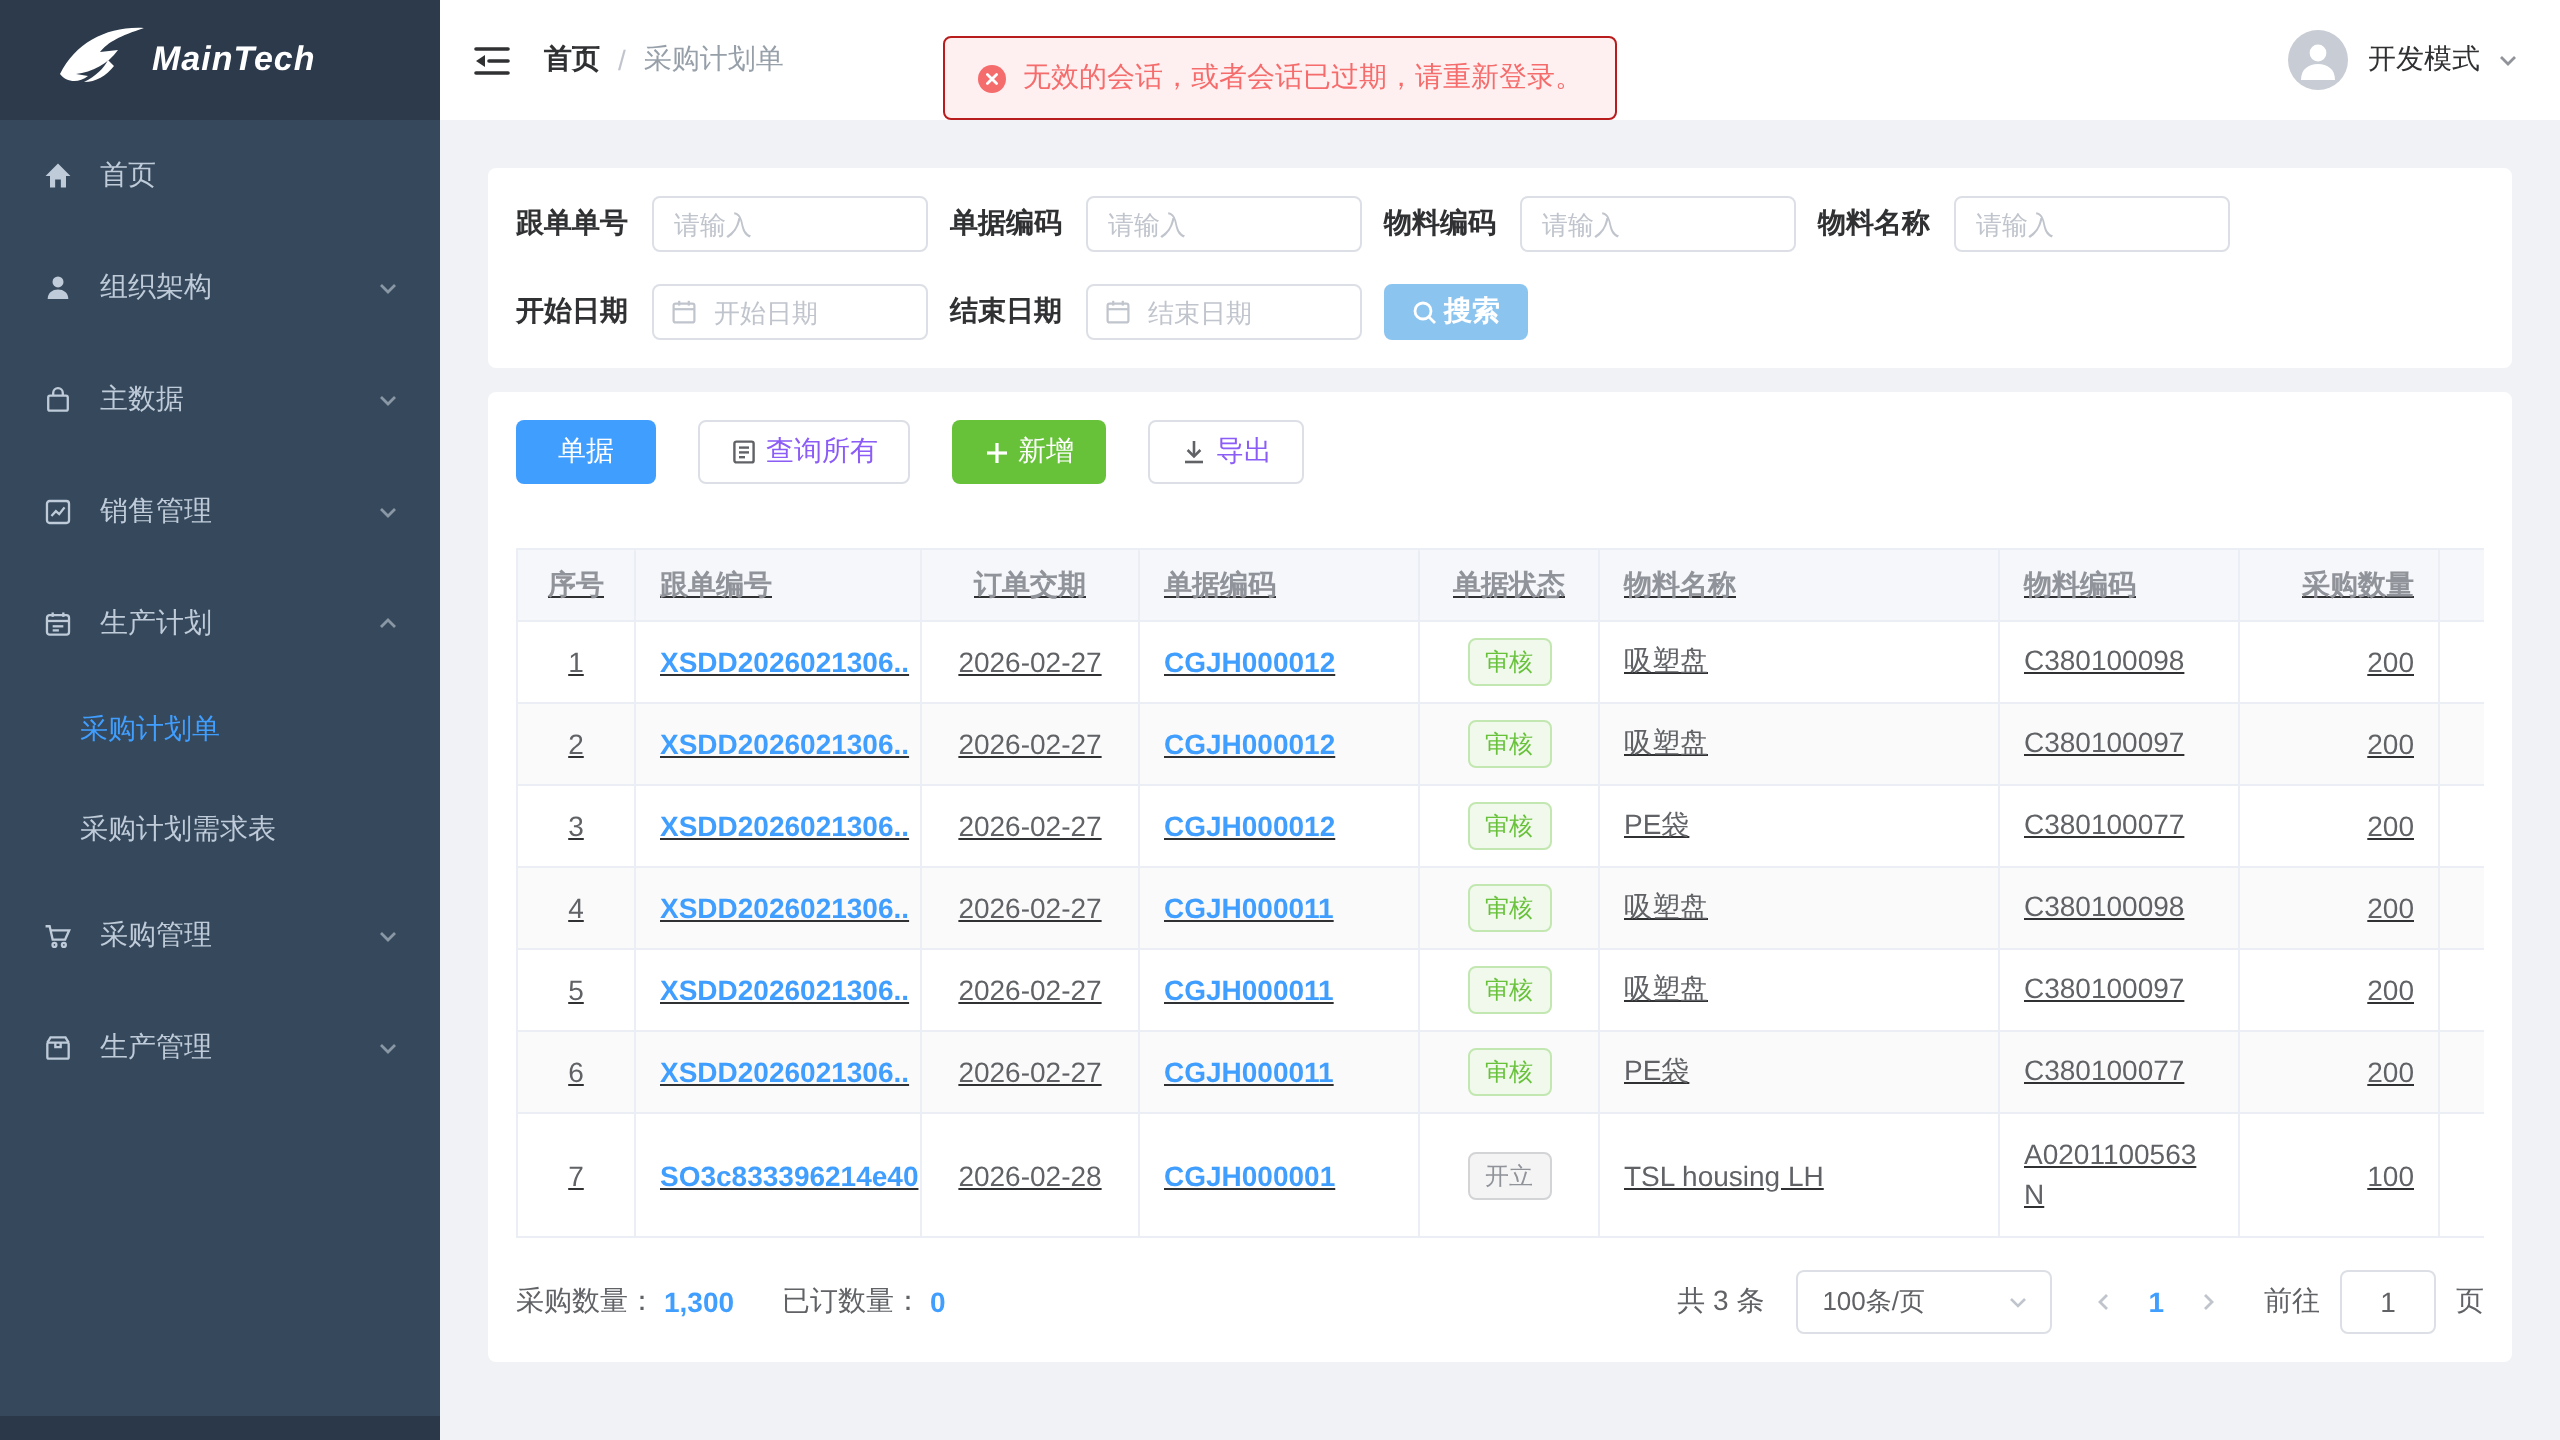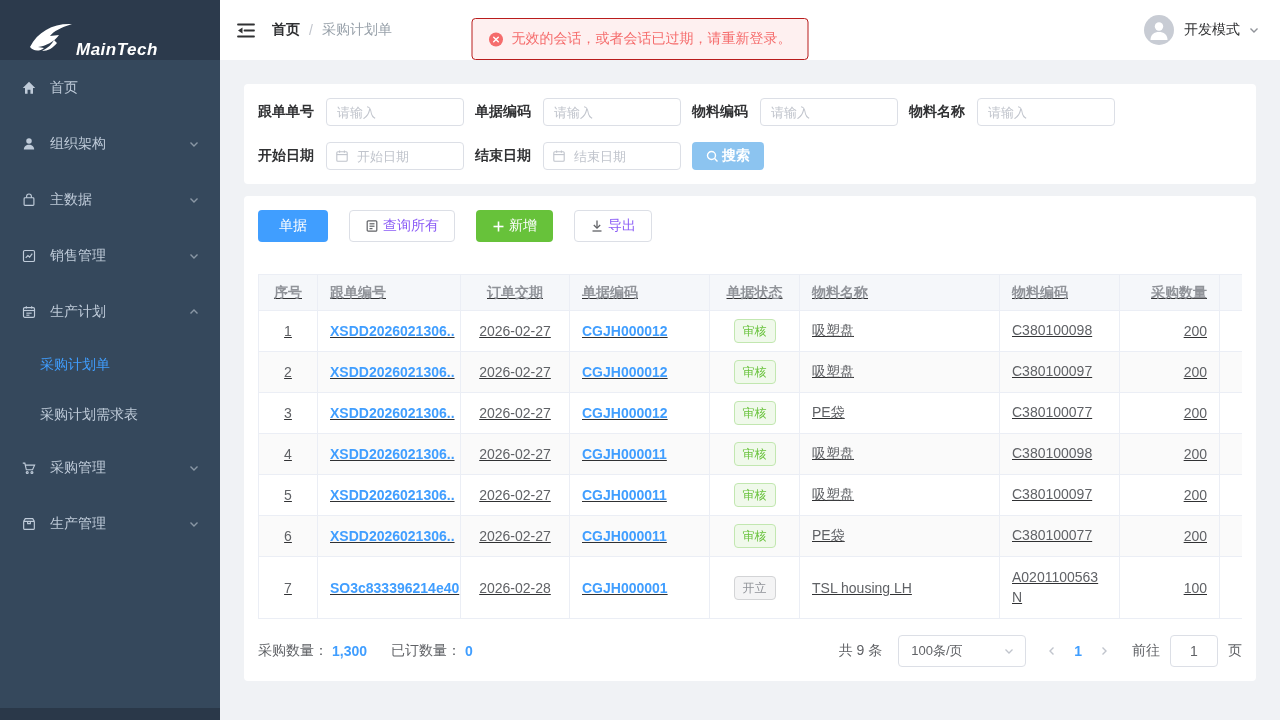--- a/index.html
+++ b/index.html
@@ -2,21 +2,21 @@
 <html><head>
 <meta charset="utf-8">
 <style>
   * { margin:0; padding:0; box-sizing:border-box; }
   html,body { width:1280px; height:720px; overflow:hidden; }
   body { font-family:"Liberation Sans","DejaVu Sans",sans-serif; font-size:14px; color:#303133; background:#f0f2f5; }
   .page { position:relative; width:1280px; height:720px; display:flex; }
 
   
   .sidebar { width:220px; height:720px; background:#35485c; flex:0 0 220px; display:flex; flex-direction:column; position:relative; }
-  .logo-band { height:60px; background:#2c3a4c; display:flex; align-items:flex-end; padding-left:28px; }
+  .logo-band { height:60px; background:#2c3a4c; display:flex; align-items:center; padding-left:28px; }
   .logo-swoosh { margin-right:2px; }
   .logo-text { color:#fff; font-style:italic; font-weight:bold; font-size:17px; letter-spacing:.5px; }
   .menu { flex:1; overflow:hidden; }
   .menu-item { height:56px; display:flex; align-items:center; padding:0 20px; color:#bfcbd9; cursor:pointer; }
   .menu-item .mi-icon { width:18px; height:18px; margin-right:12px; flex:0 0 18px; display:flex; align-items:center; justify-content:center; color:#bfcbd9; }
   .menu-item .mi-label { flex:1; font-size:14px; }
   .menu-item .mi-chevron { color:#8a97a5; display:flex; }
   .submenu-item { height:50px; display:flex; align-items:center; padding-left:40px; color:#bfcbd9; font-size:14px; cursor:pointer; }
   .submenu-item.active { color:#409eff; }
   .sidebar-bottom-strip { height:12px; background:#2a3849; }
@@ -476,21 +476,21 @@
         <div class="table-footer">
           <span class="stat">
             <span>采购数量：</span>
             <span class="stat-value">1,300</span>
           </span>
           <span class="stat">
             <span>已订数量：</span>
             <span class="stat-value">0</span>
           </span>
           <div class="pager">
-            <span class="total-text">共 9 条</span>
+            <span class="total-text">共 3 条</span>
             <span class="page-size-select">
               <span>100条/页</span>
               <span class="sel-chevron">
                 <svg width="12" height="12" viewBox="0 0 12 12" fill="none" stroke="currentColor" stroke-width="1.3">
                     <polyline points="2.5,4.5 6,8 9.5,4.5"></polyline>
                   </svg>
               </span>
             </span>
             <span class="pg-arrow">
               <svg width="12" height="12" viewBox="0 0 12 12" fill="none" stroke="currentColor" stroke-width="1.4">

